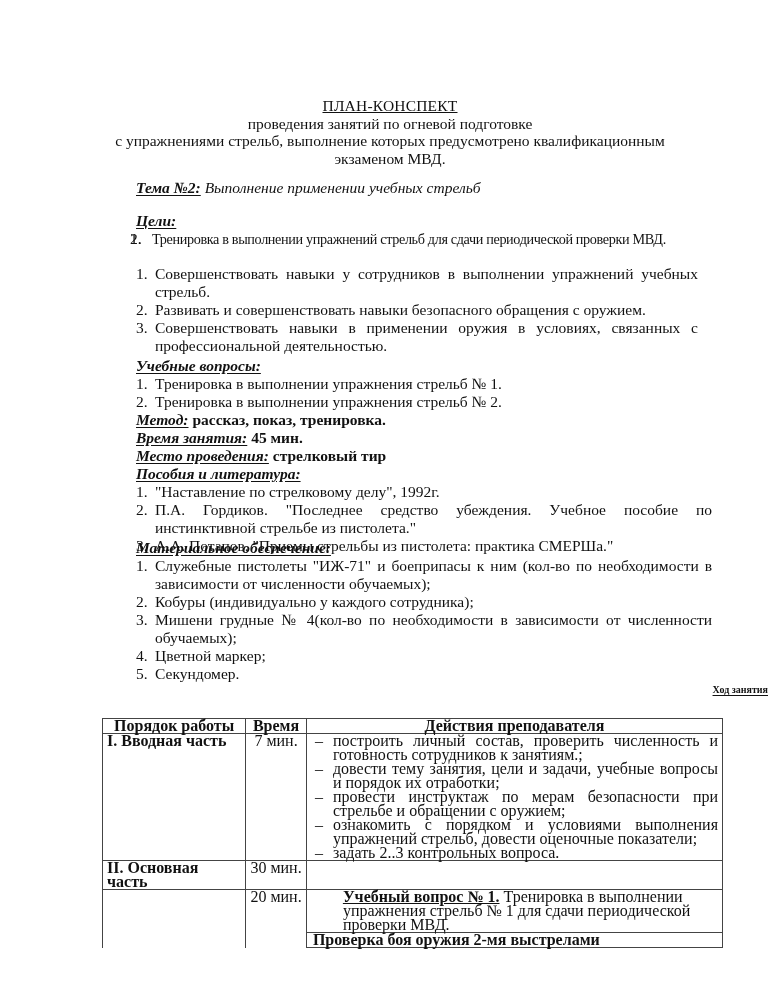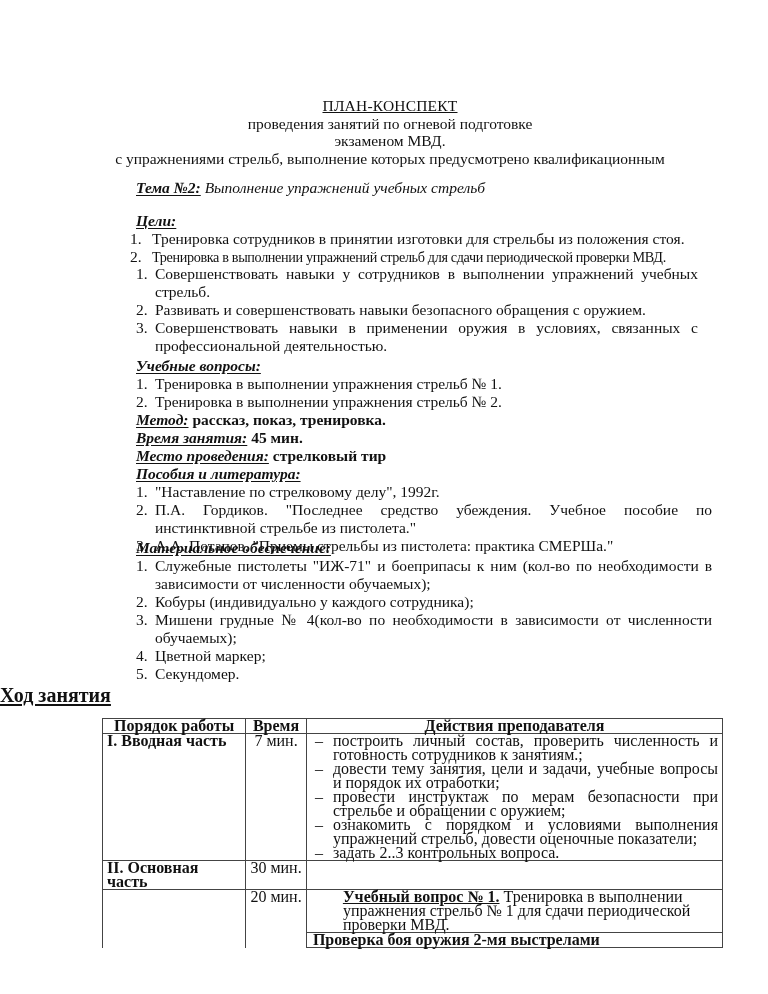--- a/index.html
+++ b/index.html
@@ -20,21 +20,21 @@
     .section { position: absolute; font-size: 15.5px; line-height: 18px; }
     .hdr { font-weight: bold; font-style: italic; text-decoration: underline; text-underline-offset: 2px; }
     .ol { margin: 0; padding: 0; list-style: none; }
     .ol li { position: relative; padding-left: 25px; text-align: justify; }
     .ol li .num { position: absolute; left: 6px; top: 0; }
     .ol.goals li { padding-left: 22px; }
     .ol.goals li .num { left: 0; }
     .goal-2 { font-size: 14.2px; letter-spacing: -0.35px; white-space: nowrap; }
     .inline-row .v { font-style: normal; font-weight: bold; text-decoration: none; }
 
-    .course-title { position: absolute; left: 0; width: 768px; top: 684px; text-align: left; font-size: 20px; font-weight: bold; }
+    .course-title { position: absolute; left: 0; width: 768px; top: 684px; text-align: right; font-size: 10px; font-weight: bold; }
     .course-title span { text-decoration: underline; text-underline-offset: 2px; }
 
     table.plan {
       position: absolute; left: 102px; top: 718px; width: 621px;
       border-collapse: collapse; font-size: 16px; line-height: 14px; table-layout: fixed;
     }
     table.plan td, table.plan th { border: 1px solid #444; padding: 0 4px; vertical-align: top; }
     table.plan th { font-weight: bold; text-align: center; height: 14px; }
     .c1 { width: 137px; }
     .c2 { width: 58px; }
@@ -49,32 +49,32 @@
     .noborder-bottom { border-bottom: none !important; }
   </style>
 </head>
 <body>
 
 <div class="page">
 
   <div class="title-block">
     <div class="title-main">ПЛАН-КОНСПЕКТ</div>
     <div>проведения занятий по огневой подготовке</div>
+    <div style="white-space:nowrap; margin-left:-40px; margin-right:-40px;">с упражнениями стрельб, выполнение которых предусмотрено квалификационным</div>
     <div>экзаменом МВД.</div>
-    <div style="white-space:nowrap; margin-left:-40px; margin-right:-40px;">с упражнениями стрельб, выполнение которых предусмотрено квалификационным</div>
   </div>
 
   <div class="topic">
-    <span class="lbl">Тема №2:</span><span class="val"> Выполнение упражнений учебных стрельб</span>
+    <span class="lbl">Тема №2:</span><span class="val"> Выполнение применении учебных стрельб</span>
   </div>
 
   <div class="section" style="left:130px; top:212px; width:580px;">
     <div class="hdr" style="margin-left:6px;">Цели:</div>
     <ul class="ol goals">
-      <li><span class="num">1.</span><span>Тренировка сотрудников в принятии изготовки для стрельбы из положения стоя.</span></li>
+      <li><span class="num">1.</span></li>
       <li><span class="num">2.</span><span class="goal-2">Тренировка в выполнении упражнений стрельб для сдачи периодической проверки МВД.</span></li>
     </ul>
   </div>
 
   <div class="section" style="left:130px; top:265px; width:568px;">
     <ul class="ol">
       <li><span class="num">1.</span><span>Совершенствовать навыки у сотрудников в выполнении упражнений учебных стрельб.</span></li>
       <li><span class="num">2.</span><span>Развивать и совершенствовать навыки безопасного обращения с оружием.</span></li>
       <li><span class="num">3.</span><span>Совершенствовать навыки в применении оружия в условиях, связанных с профессиональной деятельностью.</span></li>
     </ul>

